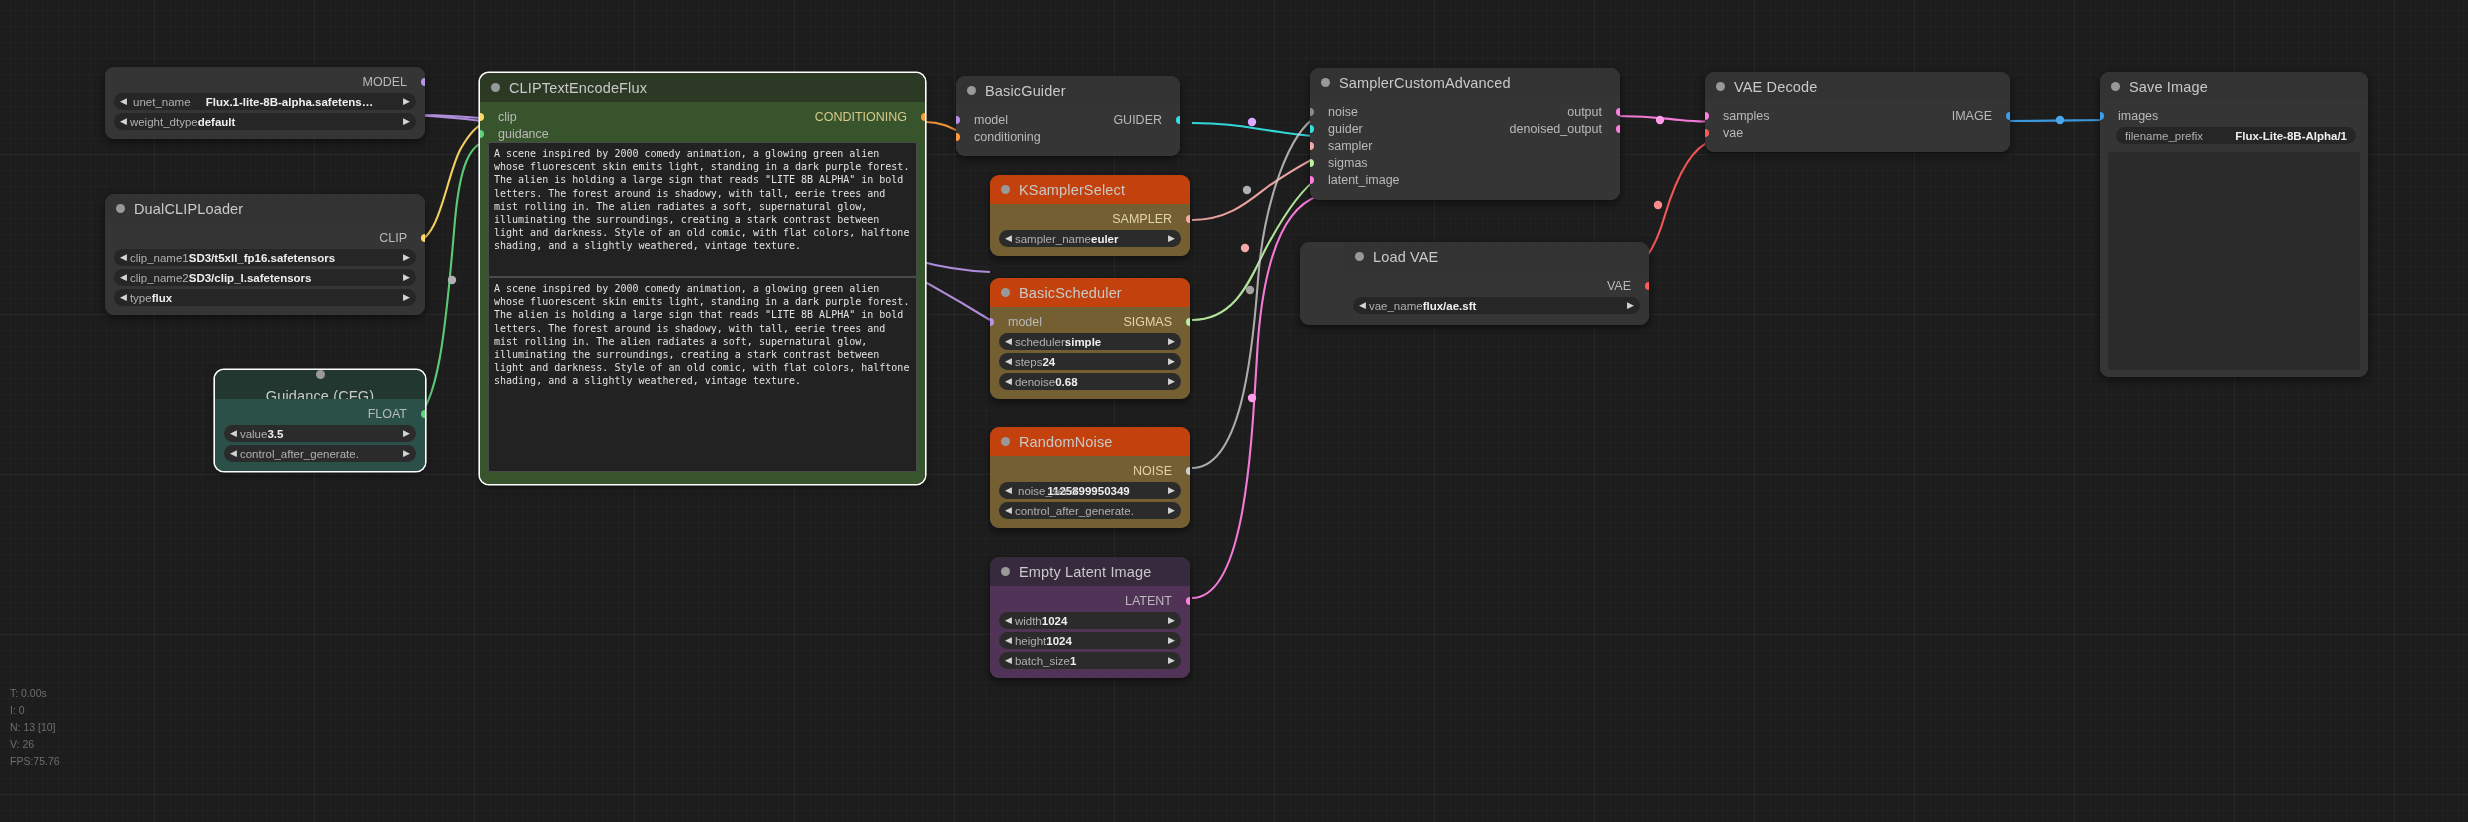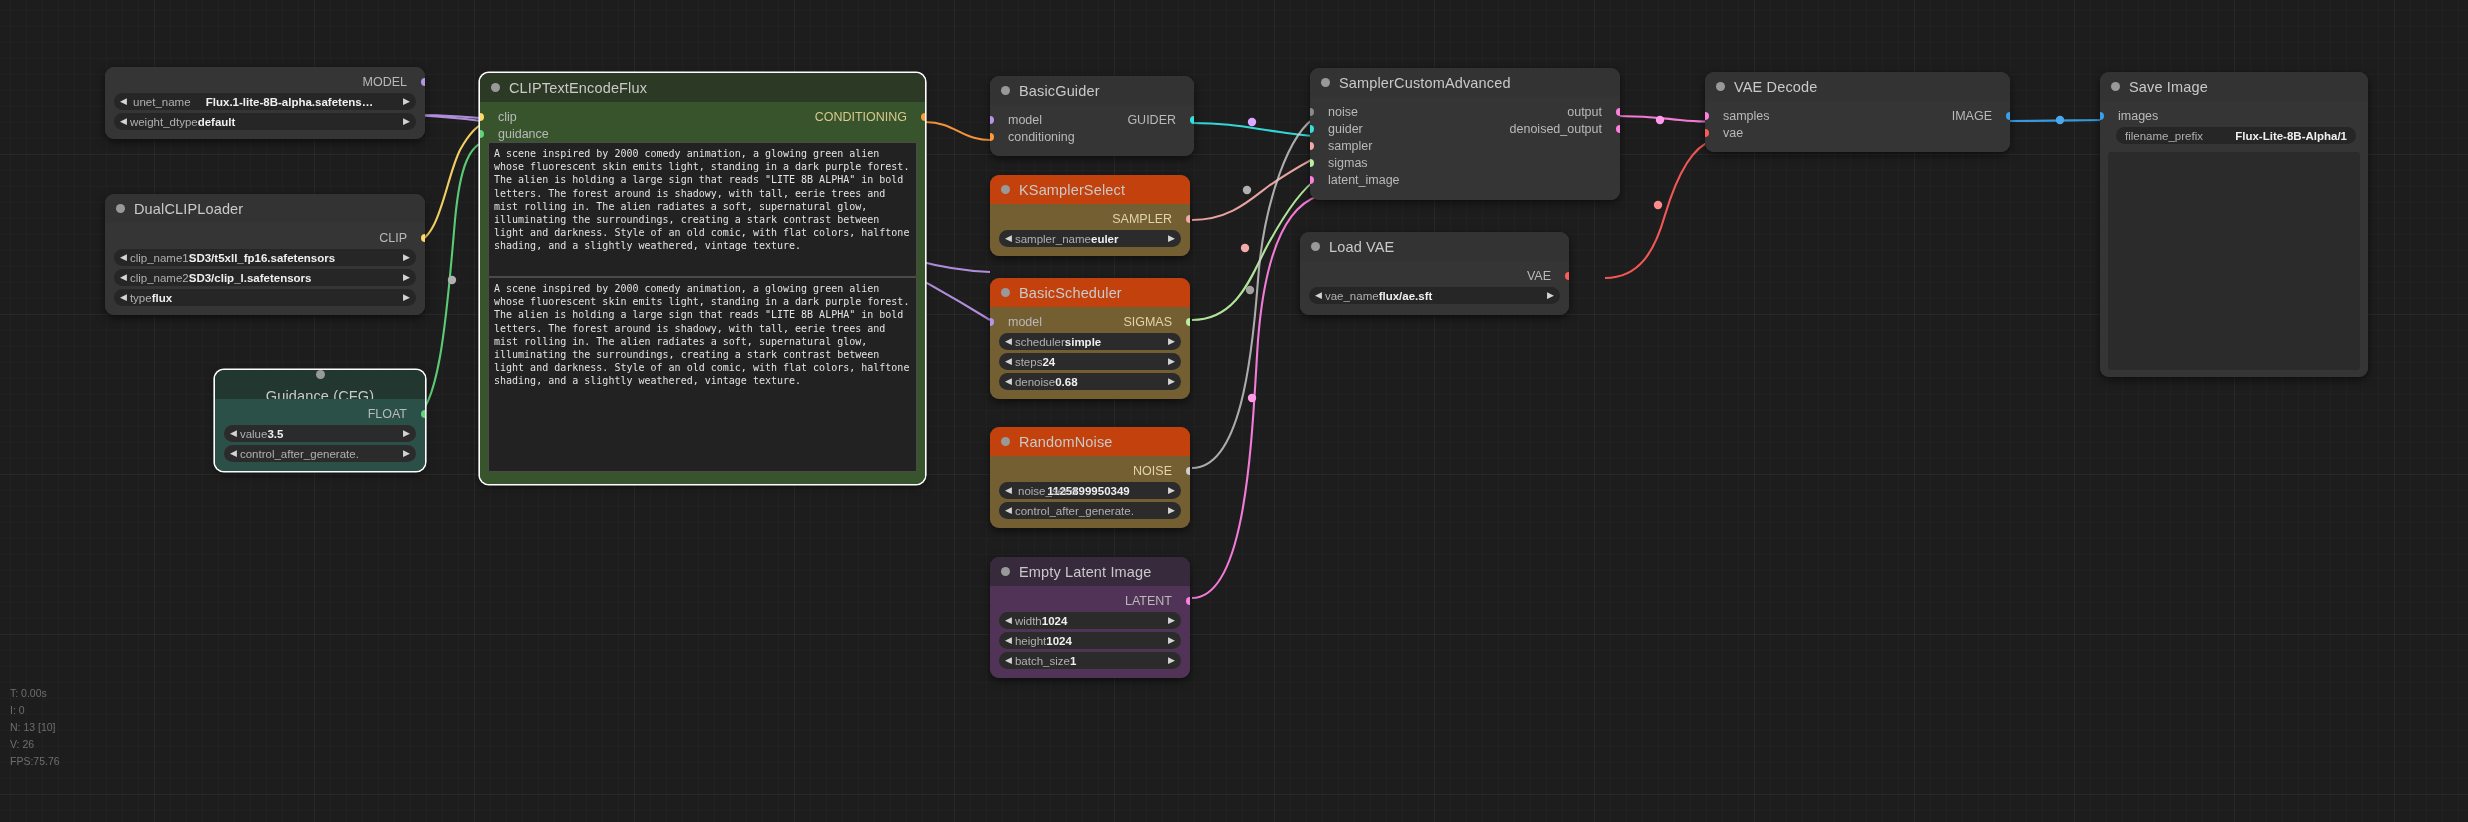--- a/index.html
+++ b/index.html
@@ -232,21 +232,21 @@
       <div class="port in">
         <span class="pd" style="background:#5fd47a;"></span>
         <span class="plabel">guidance</span>
       </div>
     </div>
     <div class="textarea" style="height:125px;">A scene inspired by 2000 comedy animation, a glowing green alien whose fluorescent skin emits light, standing in a dark purple forest. The alien is holding a large sign that reads "LITE 8B ALPHA" in bold letters. The forest around is shadowy, with tall, eerie trees and mist rolling in. The alien radiates a soft, supernatural glow, illuminating the surroundings, creating a stark contrast between light and darkness. Style of an old comic, with flat colors, halftone shading, and a slightly weathered, vintage texture.</div>
     <div class="textarea" style="height:185px;">A scene inspired by 2000 comedy animation, a glowing green alien whose fluorescent skin emits light, standing in a dark purple forest. The alien is holding a large sign that reads "LITE 8B ALPHA" in bold letters. The forest around is shadowy, with tall, eerie trees and mist rolling in. The alien radiates a soft, supernatural glow, illuminating the surroundings, creating a stark contrast between light and darkness. Style of an old comic, with flat colors, halftone shading, and a slightly weathered, vintage texture.</div>
   </div>
 </div>
 
-<div class="node" style="left:990px;top:76px;width:204px;">
+<div class="node" style="left:956px;top:76px;width:224px;">
   <div class="nhead">
     <span class="dot"></span>
     <span class="ntitle">BasicGuider</span>
   </div>
   <div class="nbody" style="padding-bottom:11px;">
     <div class="prow">
       <div class="port in">
         <span class="pd" style="background:#b794e6;"></span>
         <span class="plabel">model</span>
       </div>
@@ -440,21 +440,21 @@
     </div>
     <div class="prow">
       <div class="port in">
         <span class="pd" style="background:#ff7fe0;"></span>
         <span class="plabel">latent_image</span>
       </div>
     </div>
   </div>
 </div>
 
-<div class="node" style="left:1300px;top:232px;width:269px;">
+<div class="node" style="left:1300px;top:242px;width:305px;padding-left:44px;">
   <div class="nhead">
     <span class="dot"></span>
     <span class="ntitle">Load VAE</span>
   </div>
   <div class="nbody" style="padding-bottom:11px;">
     <div class="prow">
       <div class="port out">
         <span class="plabel">VAE</span>
         <span class="pd" style="background:#ff5a5a;"></span>
       </div>

